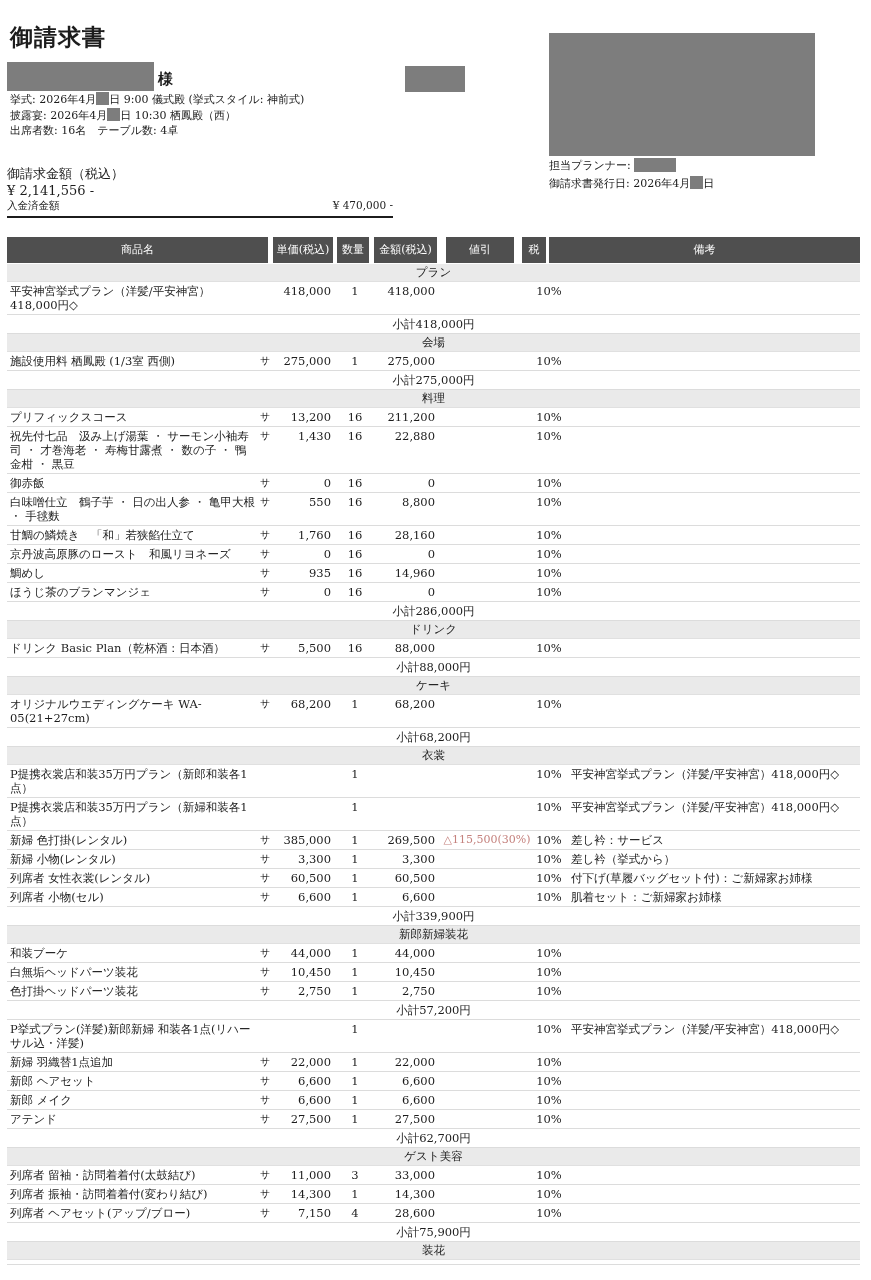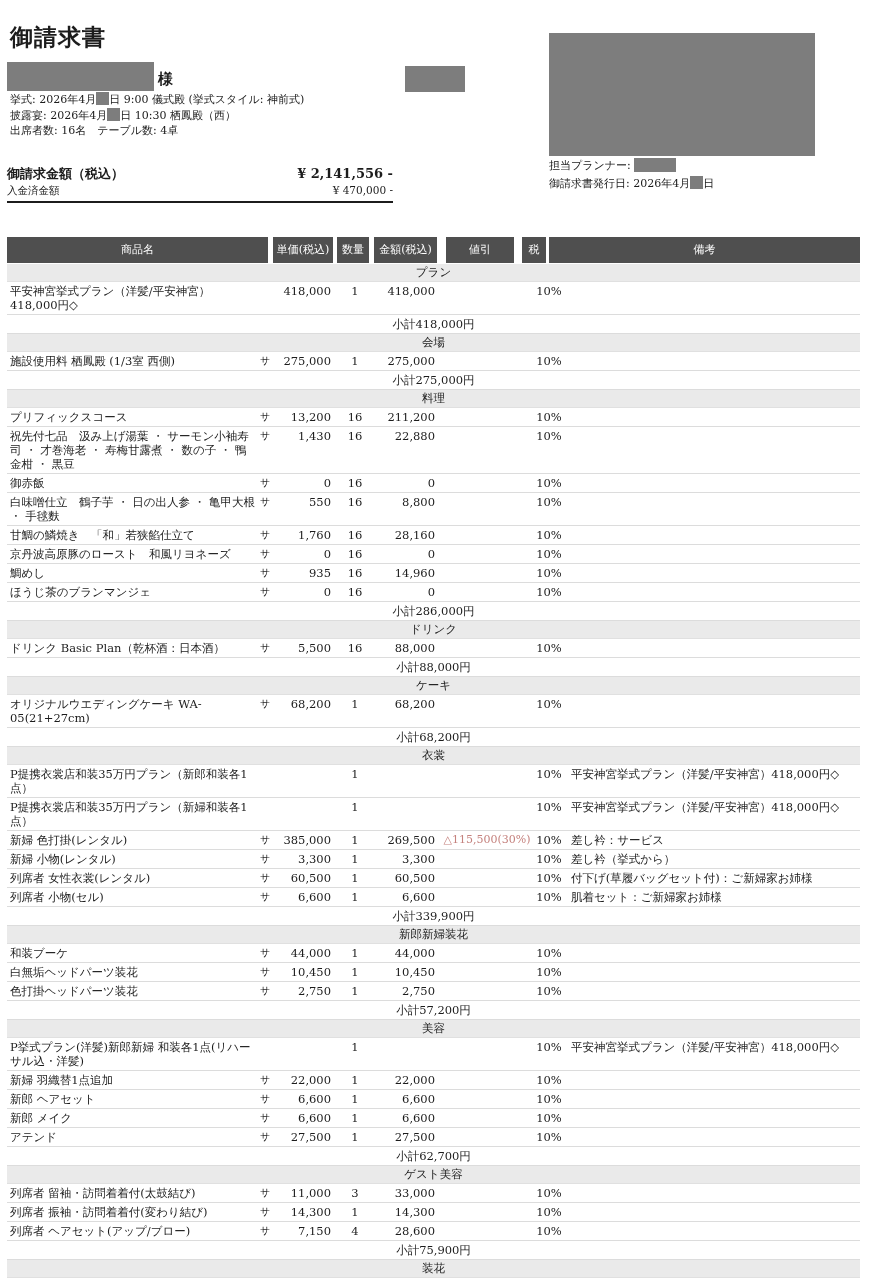--- a/index.html
+++ b/index.html
@@ -15,21 +15,21 @@
   .l1{top:92px;} .l2{top:108px;} .l3{top:124px;}
   .inline-box{display:inline-block;width:13px;height:13px;background:#7d7d7d;vertical-align:-2px;}
   .small-top-redact{left:405px;top:66px;width:60px;height:26px;}
   .big-redact{left:549px;top:33px;width:266px;height:123px;}
   .planner-line{left:549px;top:158px;font-size:11px;}
   .planner-redact{display:inline-block;width:42px;height:14px;background:#7d7d7d;vertical-align:-3px;margin-left:3px;}
   .issue-line{left:549px;top:176px;font-size:11px;}
 
   .billing{left:7px;top:165px;width:386px;}
   .bill-row{display:flex;justify-content:space-between;align-items:baseline;}
-  .bill-total{font-size:13px;font-weight:bold;}
+  .bill-total{font-size:13px;font-weight:normal;flex-direction:column;}
   .bill-paid{font-size:10.5px;border-bottom:2px solid #1c1c1c;padding:1px 0 3px;}
   .bill-balance{font-size:21px;font-weight:bold;border-bottom:2px solid #1c1c1c;padding:2px 0 3px;}
 
   .invoice-table{left:7px;top:237px;width:853px;font-size:11.5px;}
   .thead{display:flex;height:26px;margin-bottom:1px;}
   .th{background:#4f4f4f;color:#fff;font-size:11px;line-height:26px;text-align:center;}
   .th-name{width:261px;}
   .th-unit{width:60px;margin-left:5px;}
   .th-qty{width:32px;margin-left:4px;}
   .th-amount{width:63px;margin-left:5px;}
@@ -329,21 +329,20 @@
       <div class="c qty">1</div>
       <div class="c num">2,750</div>
       <div class="c discount"></div>
       <div class="c tax">10%</div>
       <div class="c note"></div>
     </div>
     <div class="subtotal-row">
       <span>小計</span>
       <span>57,200円</span>
     </div>
-    <div class="section-row">美容</div>
     <div class="item-row">
       <div class="c name">P挙式プラン(洋髪)新郎新婦 和装各1点(リハーサル込・洋髪)</div>
       <div class="c sa"></div>
       <div class="c num"></div>
       <div class="c qty">1</div>
       <div class="c num"></div>
       <div class="c discount"></div>
       <div class="c tax">10%</div>
       <div class="c note">平安神宮挙式プラン（洋髪/平安神宮）418,000円◇</div>
     </div>

